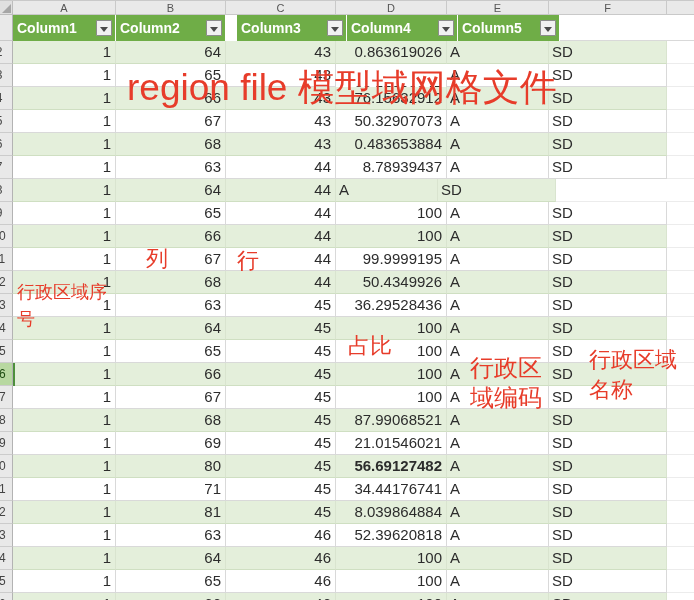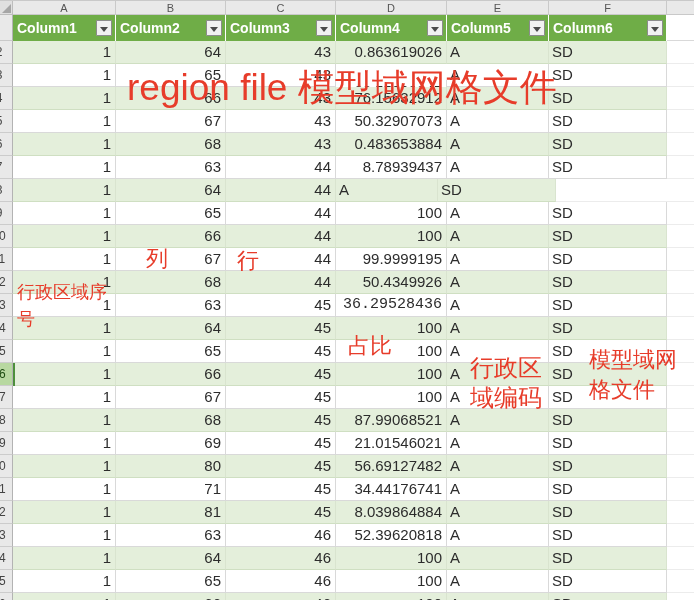--- a/index.html
+++ b/index.html
@@ -82,44 +82,38 @@
         <div class="filter-btn">
           <div class="arrow"></div>
         </div>
       </div>
       <div class="header-cell" style="width: 110px;">
         <div class="label">Column2</div>
         <div class="filter-btn">
           <div class="arrow"></div>
         </div>
       </div>
-      <div class="header-cell" style="width: 110px;">
+      <div class="header-cell" style="width: 110px; margin-left: 11px;">
         <div class="label">Column3</div>
         <div class="filter-btn">
           <div class="arrow"></div>
         </div>
       </div>
       <div class="header-cell" style="width: 111px;">
         <div class="label">Column4</div>
         <div class="filter-btn">
           <div class="arrow"></div>
         </div>
       </div>
       <div class="header-cell" style="width: 102px;">
         <div class="label">Column5</div>
         <div class="filter-btn">
           <div class="arrow"></div>
         </div>
       </div>
-      <div class="header-cell" style="width: 118px;">
-        <div class="label">Column6</div>
-        <div class="filter-btn">
-          <div class="arrow"></div>
-        </div>
-      </div>
       <div class="header-fill"></div>
     </div>
 
   <div class="rows">
 
   <div class="row band">
         <div class="rowhdr">
           <span>2</span>
         </div>
         <div class="cell num" style="width: 103px;">1</div>
@@ -249,21 +243,21 @@
         <div class="cell txt" style="width: 118px;">SD</div>
         <div class="row-fill"></div>
       </div>
       <div class="row">
         <div class="rowhdr">
           <span>13</span>
         </div>
         <div class="cell num" style="width: 103px;">1</div>
         <div class="cell num" style="width: 110px;">63</div>
         <div class="cell num" style="width: 110px;">45</div>
-        <div class="cell num" style="width: 111px; font-family: Liberation Mono, monospace;">36.29528436</div>
+        <div class="cell num" style="width: 111px;">36.29528436</div>
         <div class="cell txt" style="width: 102px;">A</div>
         <div class="cell txt" style="width: 118px;">SD</div>
         <div class="row-fill"></div>
       </div>
       <div class="row band">
         <div class="rowhdr">
           <span>14</span>
         </div>
         <div class="cell num" style="width: 103px;">1</div>
         <div class="cell num" style="width: 110px;">64</div>
@@ -333,21 +327,21 @@
         <div class="cell txt" style="width: 118px;">SD</div>
         <div class="row-fill"></div>
       </div>
       <div class="row band">
         <div class="rowhdr">
           <span>20</span>
         </div>
         <div class="cell num" style="width: 103px;">1</div>
         <div class="cell num" style="width: 110px;">80</div>
         <div class="cell num" style="width: 110px;">45</div>
-        <div class="cell num" style="width: 111px;">56.69127482</div>
+        <div class="cell num" style="width: 111px; font-weight: bold;">56.69127482</div>
         <div class="cell txt" style="width: 102px;">A</div>
         <div class="cell txt" style="width: 118px;">SD</div>
         <div class="row-fill"></div>
       </div>
       <div class="row">
         <div class="rowhdr">
           <span>21</span>
         </div>
         <div class="cell num" style="width: 103px;">1</div>
         <div class="cell num" style="width: 110px;">71</div>
@@ -420,15 +414,15 @@
     </div>
 
   <div class="sel-bar" style="left: 13px; top: 362px; height: 23px;"></div>
 
   <div class="ann ann-title">region file 模型域网格文件</div>
   <div class="ann ann-col">列</div>
   <div class="ann ann-row">行</div>
   <div class="ann ann-region-index">行政区域序号</div>
   <div class="ann ann-ratio">占比</div>
   <div class="ann ann-region-code">行政区域编码</div>
-  <div class="ann ann-region-name">模型域网格文件</div>
+  <div class="ann ann-region-name">行政区域名称</div>
 
 </div>
 
 </body></html>

